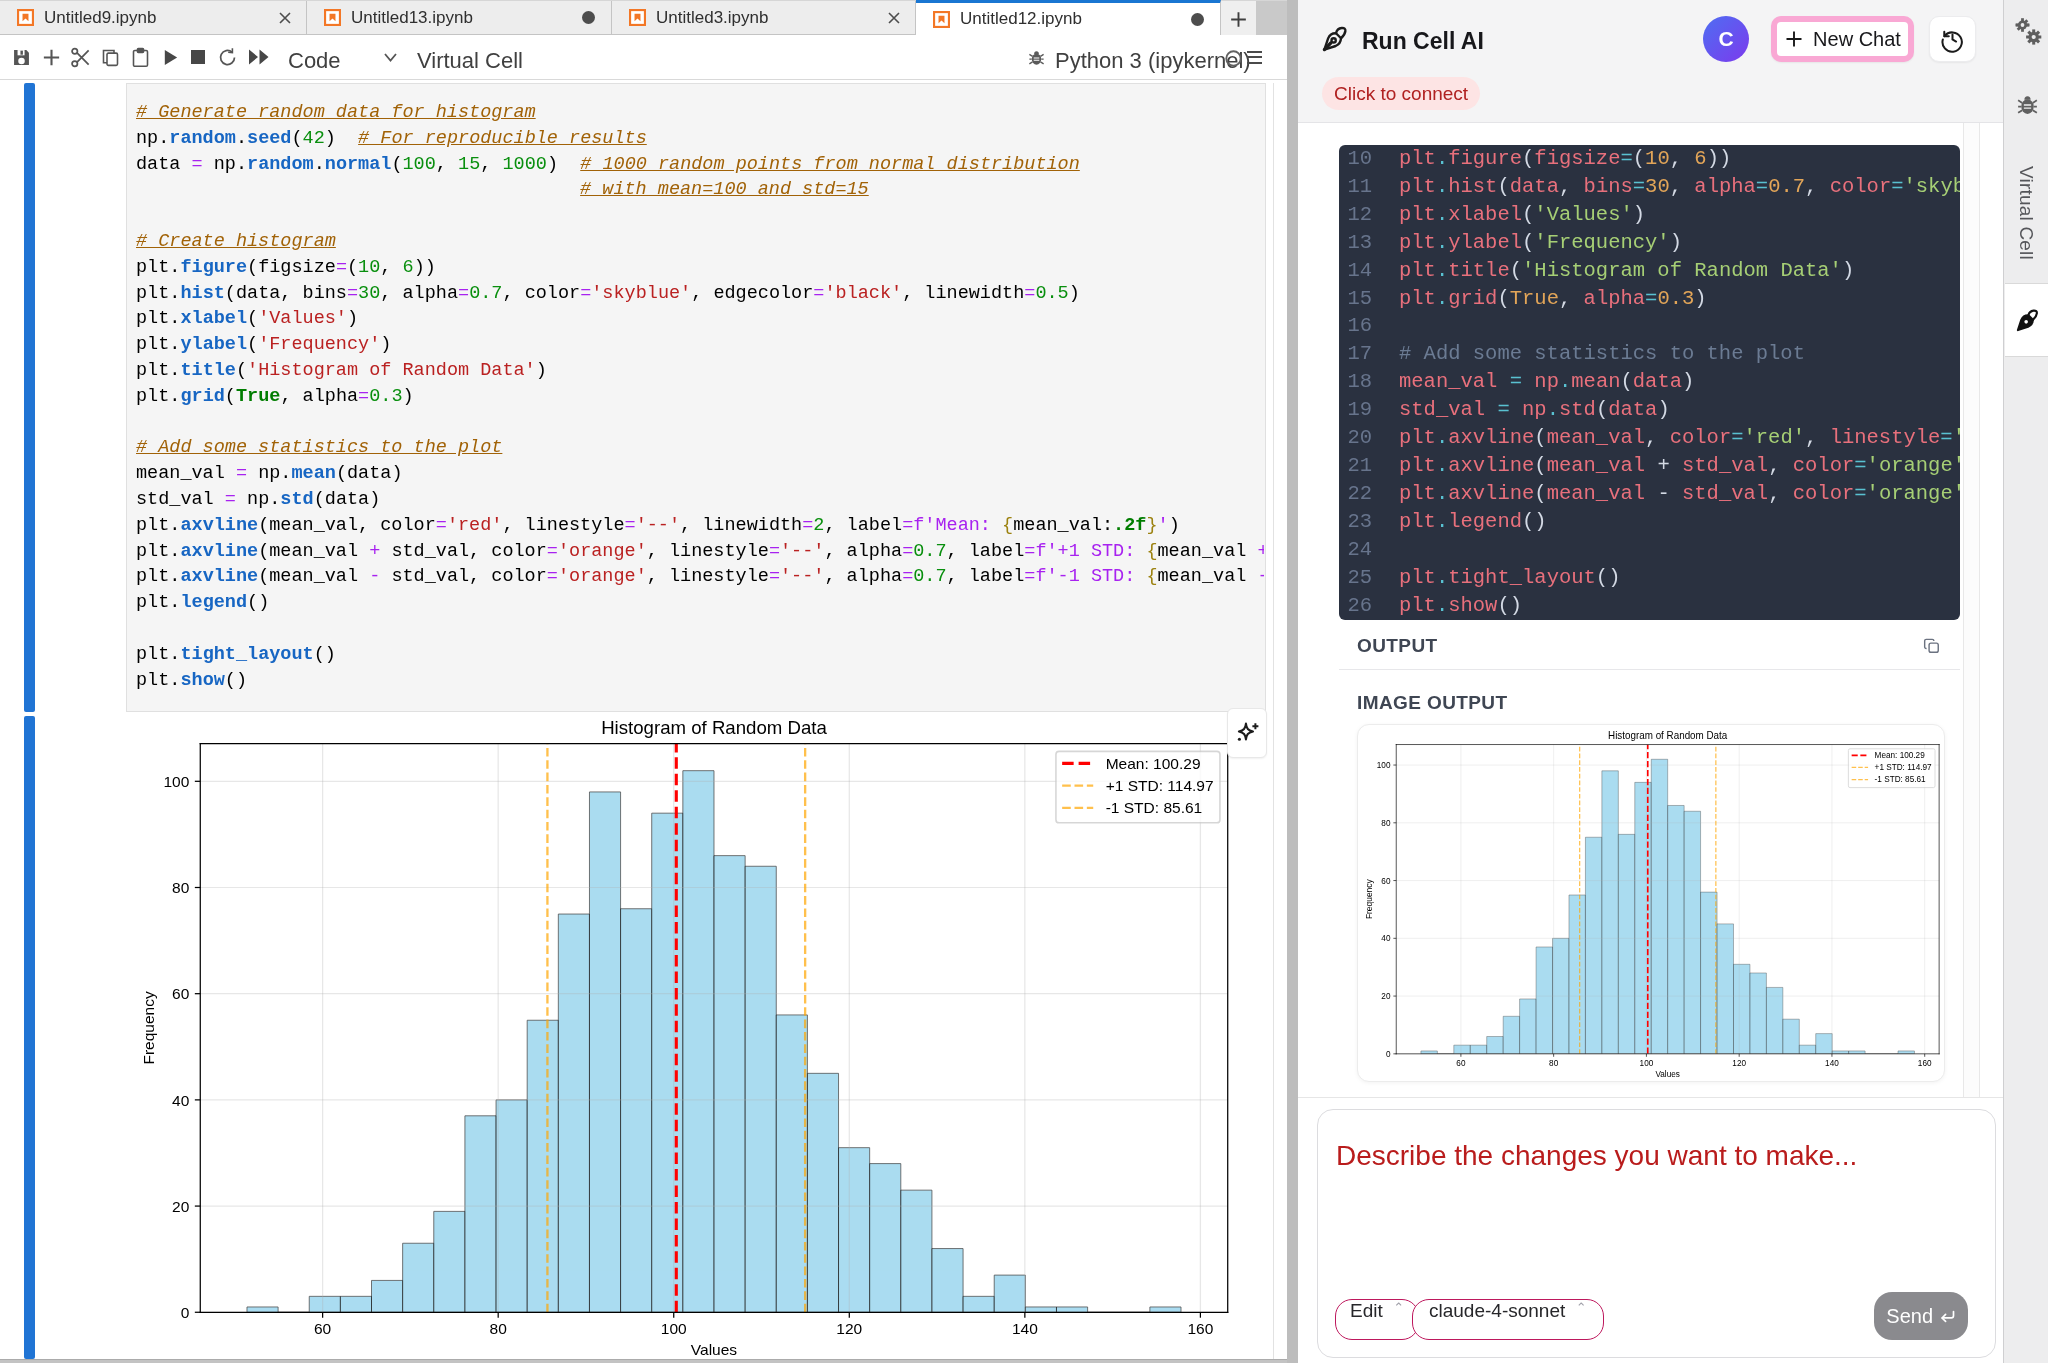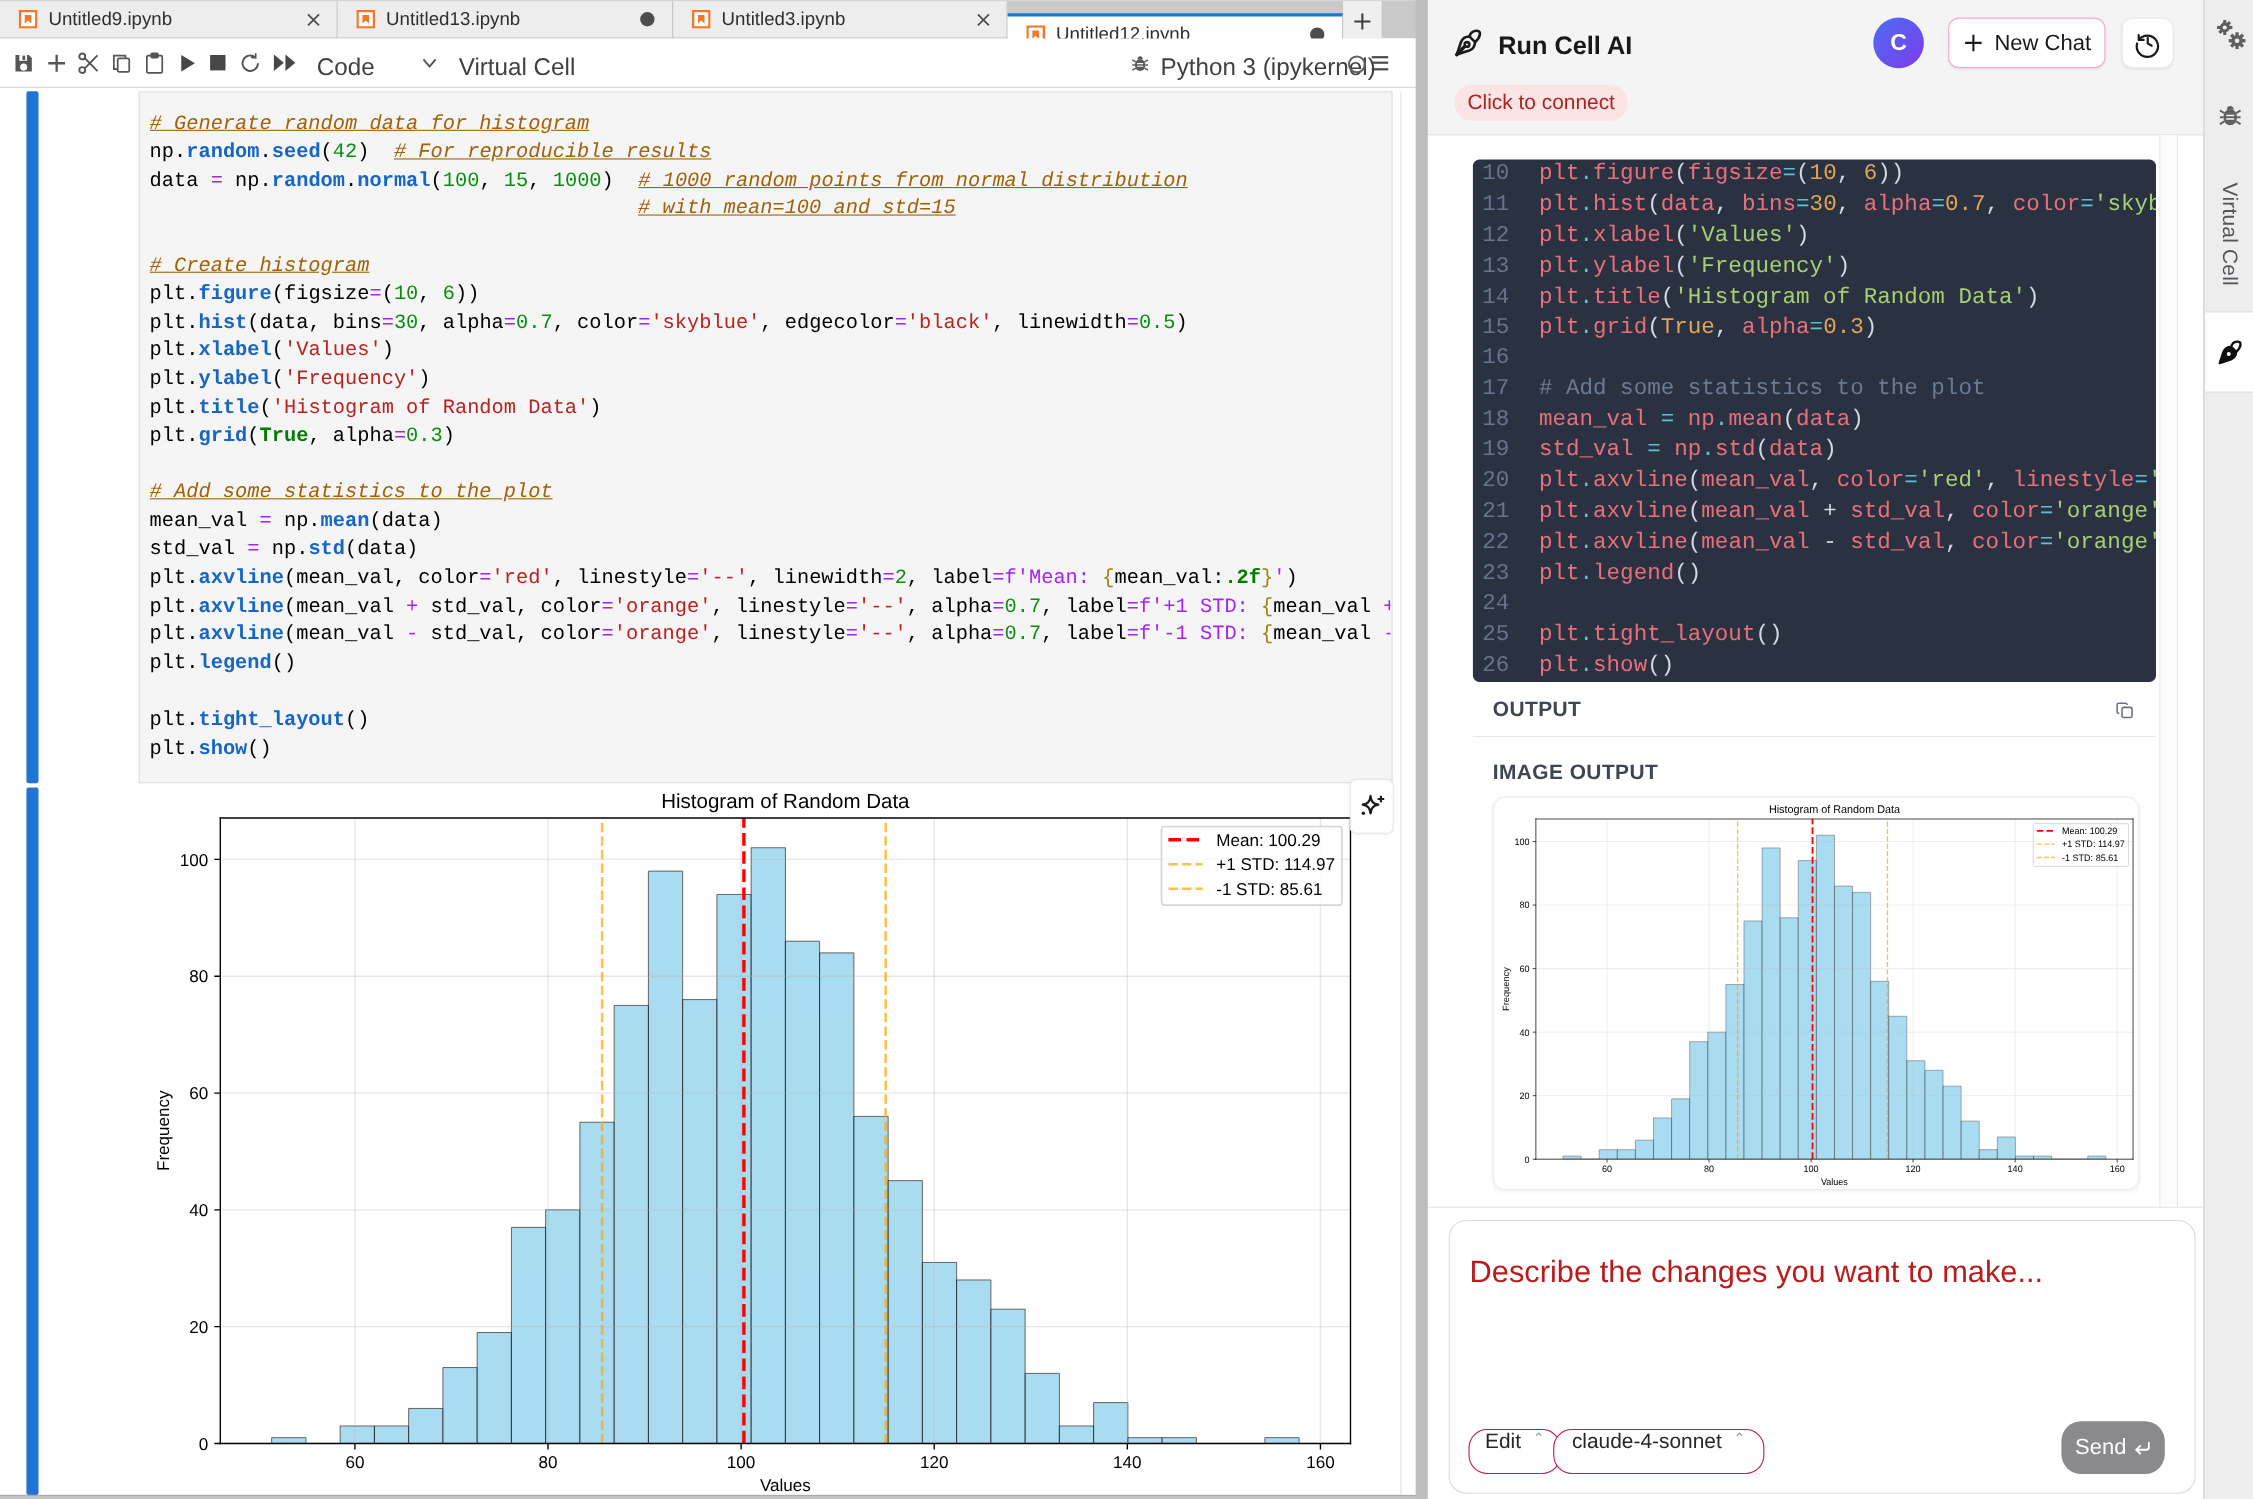--- a/index.html
+++ b/index.html
@@ -6,21 +6,21 @@
   html,body { width:2048px; height:1363px; overflow:hidden; background:#fff;
     font-family:"Liberation Sans", sans-serif; }
   #root { position:absolute; left:0; top:0; width:2048px; height:1363px; overflow:hidden; }
   .abs { position:absolute; }
   .mplsvg * { stroke-linejoin:round; stroke-linecap:butt; }
 
   
   #tabbar { left:0; top:0; width:1292px; height:35px; background:#c9c9c9; border-top:1px solid #d6d6d6;}
   .tab { position:absolute; top:1px; height:34px; background:#ededed; border-right:1px solid #c4c4c4;
          border-bottom:1px solid #c4c4c4; display:flex; align-items:center; }
-  .tab.active { background:#fff; border-bottom:none; border-top:3px solid #1976d2; top:12px; height:35px; }
+  .tab.active { background:#fff; border-bottom:none; border-top:3px solid #1976d2; top:0; height:35px; }
   .tab .ticon { width:17px; height:17px; margin-left:17px; flex:none; }
   .tab .tname { font-size:17px; color:#2f2f2f; margin-left:10px; }
   .tab .tclose { position:absolute; right:14px; width:14px; height:14px; }
   .tab .tdot { position:absolute; right:16px; width:13px; height:13px; border-radius:50%; background:#4d4d4d; }
   #plusbox { left:1221px; top:1px; width:35px; height:36px; background:#efefef; display:flex; align-items:center; justify-content:center; }
 
   
   #toolbar { left:0; top:35px; width:1292px; height:45px; background:#fff; border-bottom:1px solid #d9d9d9; }
   .tbi { position:absolute; top:0; height:44px; display:flex; align-items:center; justify-content:center; }
   .tbtext { position:absolute; font-size:22px; color:#404040; top:48px;text-align:right; }
@@ -52,21 +52,21 @@
   
   #divider { left:1287px; top:0; width:11px; height:1363px; background:#bdbdbd; z-index:5; }
 
   
   #panel { left:1296px; top:0; width:707px; height:1363px; background:#fff; }
   #phead { position:absolute; left:0; top:0; width:707px; height:123px; background:#f4f4f5; border-bottom:1px solid #e4e4e7; }
   #ptitle { position:absolute; left:66px; top:28px; font-size:23px; font-weight:700; color:#18181b; }
   #avatar { position:absolute; left:407px; top:16px; width:46px; height:46px; border-radius:50%;
             background:linear-gradient(135deg,#4e6ef2 0%,#7c3aed 100%); color:#fff; font-size:21px; font-weight:700;
             display:flex; align-items:center; justify-content:center; }
-  #newchat { position:absolute; left:475px; top:16px; width:143px; height:46px; background:#fff; border:1px solid #f9a8d4;
+  #newchat { position:absolute; left:475px; top:16px; width:143px; height:46px; background:#fff; border:6px solid #f9a8d4;
              border-radius:10px; box-shadow:0 1px 2px rgba(0,0,0,.06); display:flex; align-items:center; justify-content:center;
              font-size:20px; font-weight:500; color:#18181b; }
   #histbtn { position:absolute; left:633px; top:16px; width:47px; height:46px; background:#fff; border:1px solid #ececee;
              border-radius:10px; box-shadow:0 1px 2px rgba(0,0,0,.06); display:flex; align-items:center; justify-content:center; }
   #connect { position:absolute; left:26px; top:77px; height:33px; padding:4px 12px; background:#fde4e4; border-radius:17px;
              display:flex; align-items:center; font-size:19px; color:#b02121; }
 
   
   #dcode { position:absolute; left:43px; top:145px; width:621px; height:475px; background:#2a3140; border-radius:6px;
            overflow:hidden; font-family:"Liberation Mono", monospace; font-size:20.5px; line-height:27.9px; white-space:pre; }

